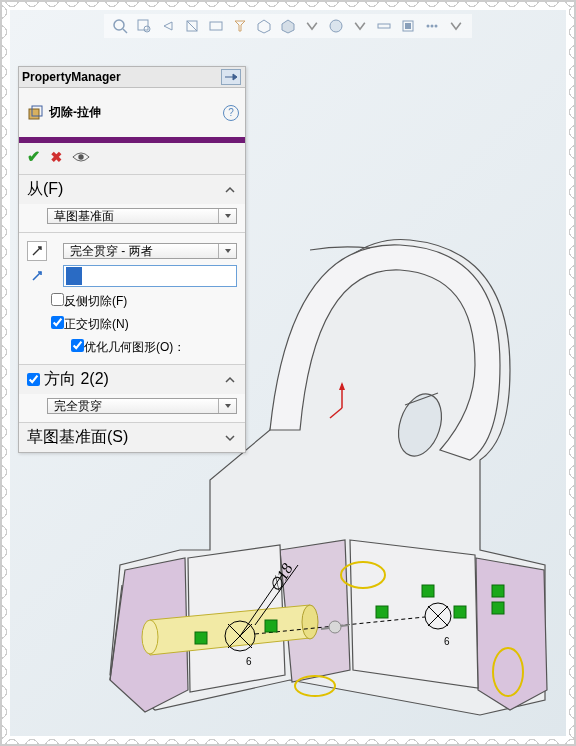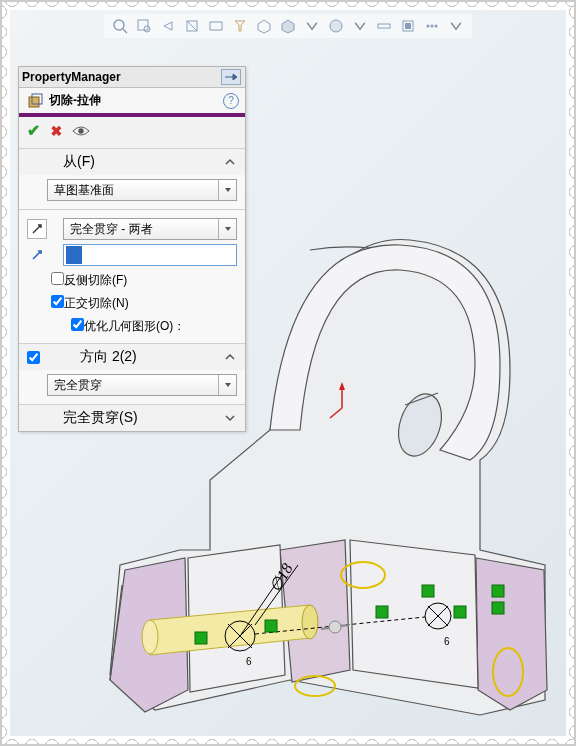--- a/index.html
+++ b/index.html
@@ -21,39 +21,39 @@
 
   
   .model { position: absolute; inset: 0; }
 
   
   .panel { position: absolute; top: 56px; left: 8px; width: 228px; background: #f2f2f2; border: 1px solid #b5b5b5; box-shadow: 1px 1px 3px rgba(0,0,0,0.15); }
   .panel-header { display: flex; align-items: center; justify-content: flex-start; background: #e8e8e8; border-bottom: 1px solid #c0c0c0; padding: 3px; position: relative; }
   .panel-header-title { font-weight: bold; }
   .panel-pin { position: absolute; right: 4px; top: 2px; width: 20px; height: 16px; background: #dae4f0; border: 1px solid #90a8c0; cursor: pointer; display: flex; align-items: center; justify-content: center; }
 
-  .feature-row { display: flex; align-items: center; gap: 6px; padding: 4px 8px; background: #f6f6f6; border-bottom: 4px solid #701a75; position: relative; }
+  .feature-row { display: flex; align-items: center; gap: 6px; padding: 16px 8px; background: #f6f6f6; border-bottom: 6px solid #701a75; position: relative; }
   .feature-icon { width: 16px; height: 16px; }
   .feature-title { font-weight: bold; }
   .help-icon { position: absolute; right: 6px; width: 16px; height: 16px; border: 1px solid #5a8ac0; border-radius: 50%; color: #5a8ac0; display: flex; align-items: center; justify-content: center; font-size: 10px; cursor: pointer; }
 
   .confirm-row { display: flex; align-items: center; gap: 10px; padding: 4px 8px 8px; border-bottom: 1px solid #d0d0d0; }
   .ok-btn { color: #2a9d2a; font-size: 16px; font-weight: bold; cursor: pointer; }
   .cancel-btn { color: #d03030; font-size: 14px; font-weight: bold; cursor: pointer; }
   .eye-btn { width: 18px; height: 14px; cursor: pointer; }
 
   .section { border-bottom: 1px solid #d0d0d0; }
   .section-header { display: flex; align-items: center; justify-content: space-between; padding: 4px 8px; cursor: pointer; background: #f2f2f2; }
   .section-header .sh-left { display: flex; align-items: center; gap: 4px; }
   .section-header .chk { width: 13px; height: 13px; }
-  .section-title { font-size: 14px; margin-left: 36px; }
+  .section-title { font-size: 16px; }
   .chevron { width: 14px; height: 14px; }
   .section-body { padding: 4px 8px 8px; background: #f8f8f8; }
 
-  .dropdown { display: flex; align-items: center; height: 22px; border: 1px solid #a0a0a0; background: linear-gradient(#fff,#eee); justify-content: center; }
+  .dropdown { display: flex; align-items: center; height: 16px; border: 1px solid #a0a0a0; background: linear-gradient(#fff,#eee); justify-content: center; }
   .dropdown .dd-text { flex: 1; padding: 0 6px; }
   .dropdown .dd-arrow { width: 18px; height: 100%; border-left: 1px solid #b0b0b0; display: flex; align-items: center; justify-content: center; }
 
   .row { display: flex; align-items: center; gap: 16px; margin-top: 4px; }
   .icon-btn { width: 20px; height: 20px; border: 1px solid #b0b0b0; background: #fff; display: flex; align-items: center; justify-content: center; cursor: pointer; }
   .sel-input { flex: 1; height: 22px; border: 1px solid #6aa0d8; background: #fff; display: flex; align-items: center; }
   .sel-input .sel-chip { background: #2a6bc4; width: 16px; height: 18px; margin: 0 2px; }
 
   .check-row { display: flex; align-items: flex-start; margin-top: 6px; padding-left: 24px; }
   .check-row.indent { padding-left: 44px; }
@@ -343,21 +343,21 @@
                   <path d="M2 3 L5 7 L8 3 Z" fill="#555"></path>
                 </svg>
               </span>
           </div>
         </div>
       </div>
 
       <div class="section" style="border-bottom:none">
         <div class="section-header">
           <div class="sh-left">
-              <span class="section-title">完全贯穿(S)</span>
+              <span class="section-title">草图基准面(S)</span>
             </div>
           <svg class="chevron" viewBox="0 0 14 14">
               <path d="M3 5 L7 9 L11 5" fill="none" stroke="#555" stroke-width="1.5"></path>
             </svg>
         </div>
       </div>
     </div>
 
   </div>
 </div>

